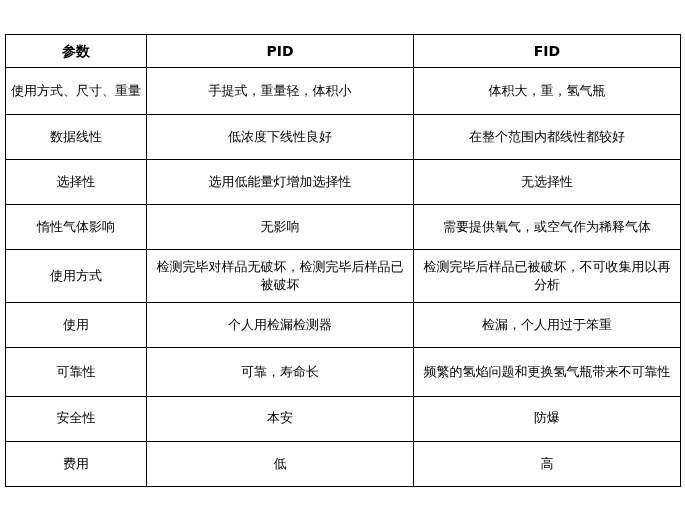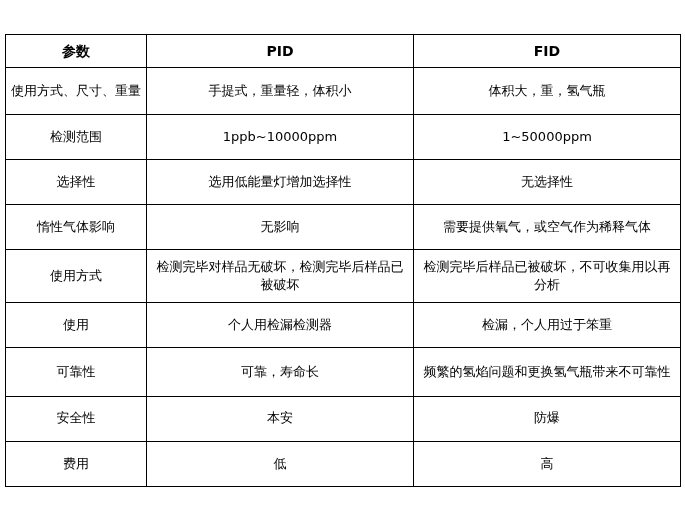--- a/index.html
+++ b/index.html
@@ -83,24 +83,24 @@
         <th>PID</th>
         <th>FID</th>
       </tr>
     </thead>
     <tbody>
       <tr class="r-0">
         <td class="label">使用方式、尺寸、重量</td>
         <td>手提式，重量轻，体积小</td>
         <td>体积大，重，氢气瓶</td>
       </tr>
-      <tr class="r-2">
-        <td class="label">检测范围</td>
-        <td>1ppb~10000ppm</td>
-        <td>1~50000ppm</td>
+      <tr class="r-1">
+        <td class="label">数据线性</td>
+        <td>低浓度下线性良好</td>
+        <td>在整个范围内都线性都较好</td>
       </tr>
       <tr class="r-4">
         <td class="label">选择性</td>
         <td>选用低能量灯增加选择性</td>
         <td>无选择性</td>
       </tr>
       <tr class="r-5">
         <td class="label">惰性气体影响</td>
         <td>无影响</td>
         <td>需要提供氧气，或空气作为稀释气体</td>

